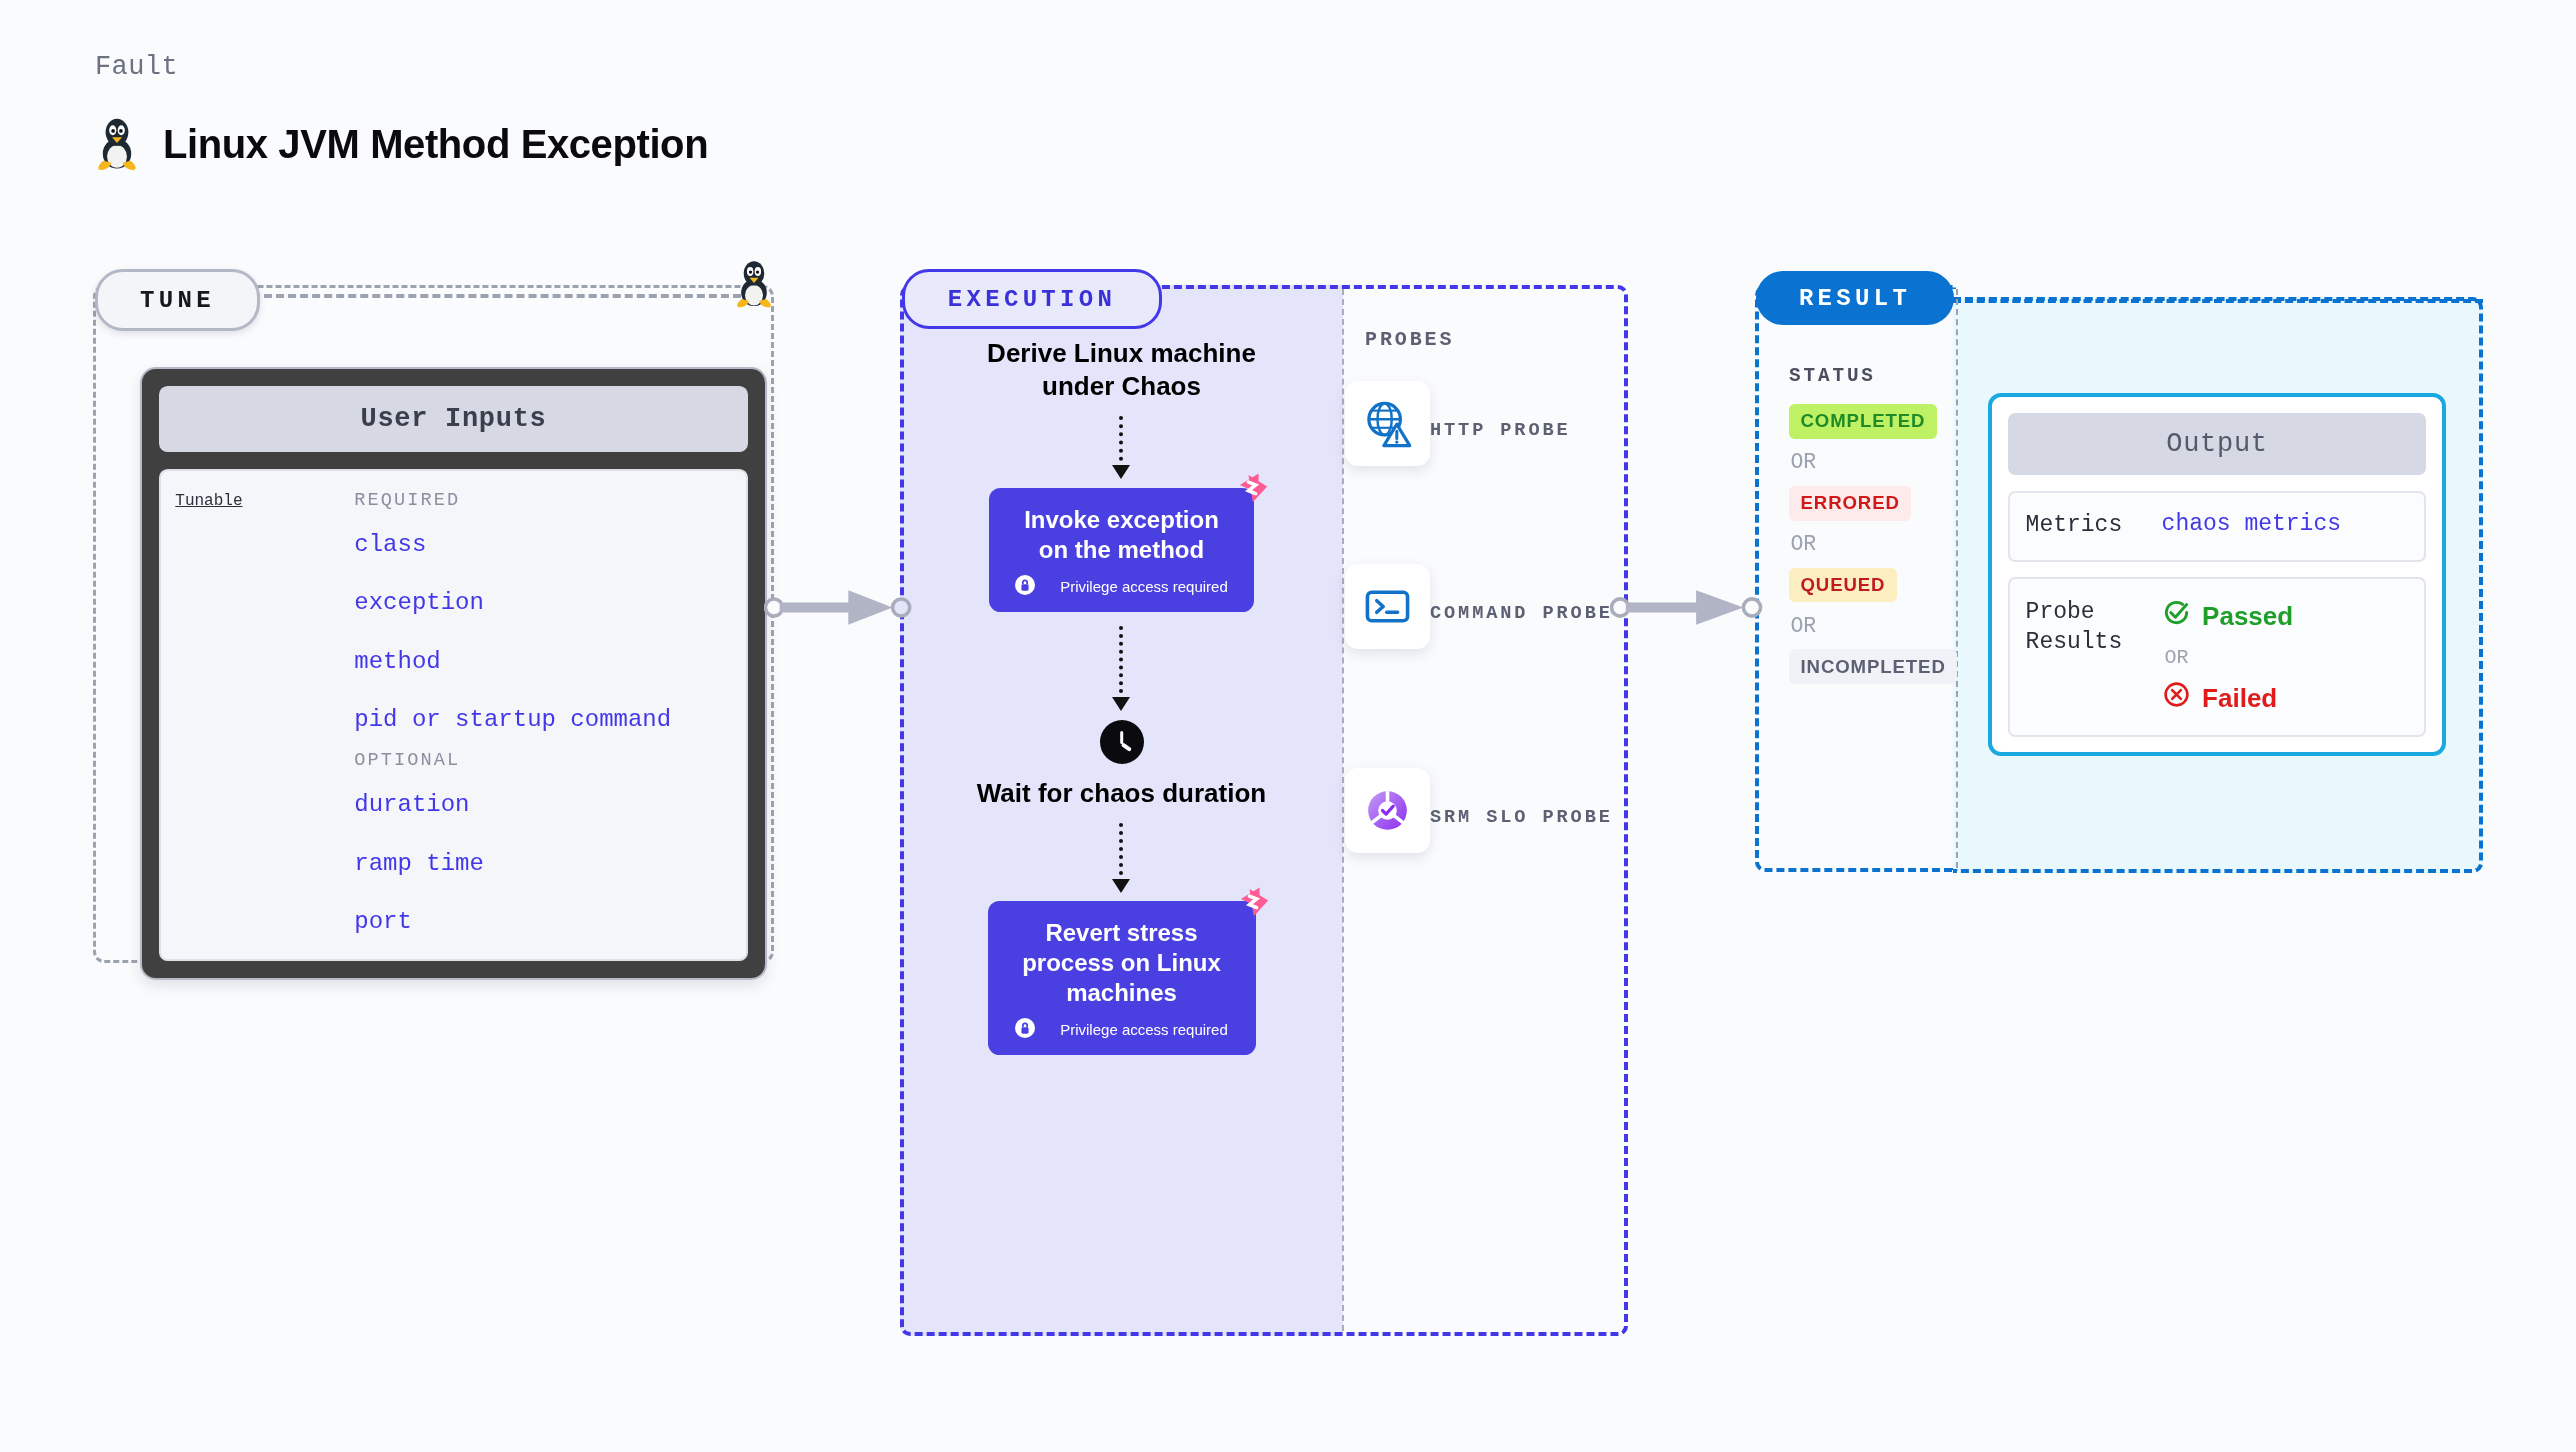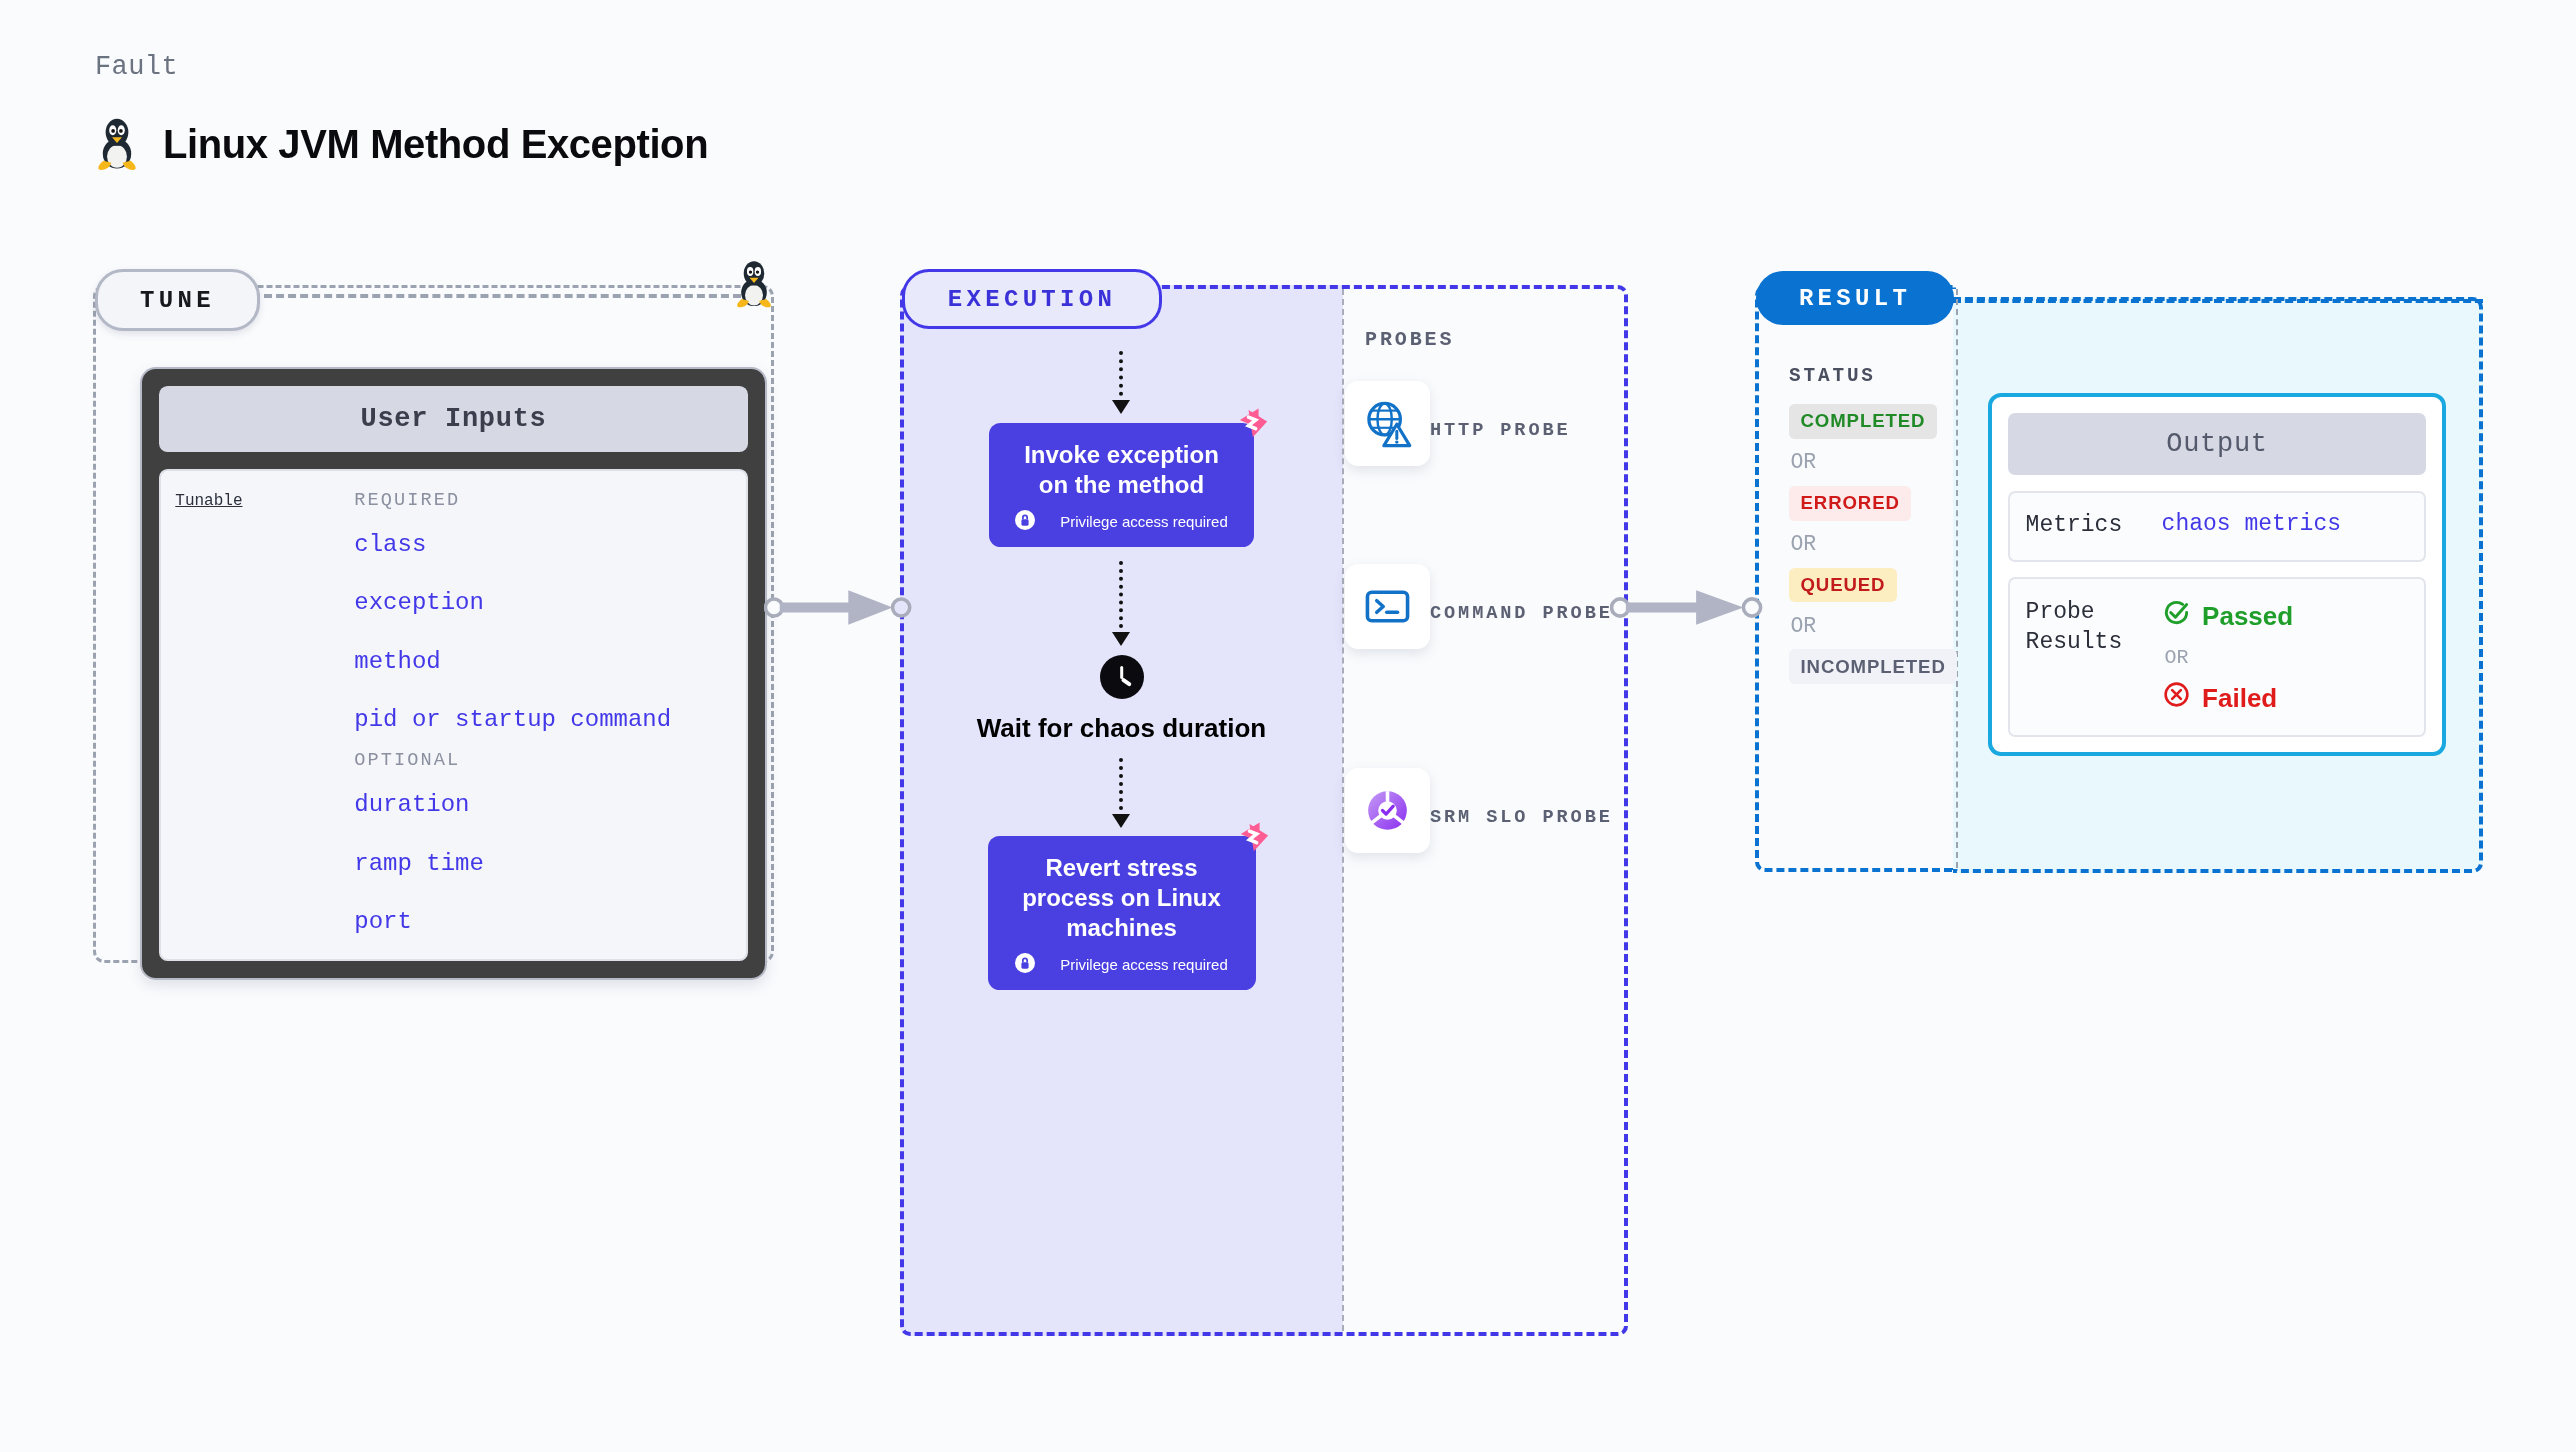--- a/index.html
+++ b/index.html
@@ -491,20 +491,21 @@
     <circle cx="192" cy="30" r="12" fill="#e4e4fb" stroke="#a9adbb" stroke-width="5"></circle>
   </svg>
 </div>
 
 <div id="exec-fill"></div>
 <div id="exec-outer" class="dashed-panel"></div>
 <div id="exec-divider"></div>
 <div id="exec-badge">EXECUTION</div>
 
 <div id="exec-flow">
+  <div class="flow-title" style="width:301px">Derive Linux machine under Chaos</div>
 
   <div class="dotted-arrow" style="height:53px; margin-top:14.3px;">
     <div class="line"></div>
       <div class="head"></div>
   </div>
 
   <div class="purple-box" style="width:265px; margin-top:18.6px;">
     <span class="litmus-badge">
       <svg width="43" height="42" viewBox="0 0 60 58">
         <path d="M18 22 L44 6 L44 34 Z" fill="#ff5c93"></path>
@@ -621,21 +622,21 @@
 </div>
 
 <div id="result-right-panel"></div>
 <div id="result-panel" class="dashed-panel"></div>
 <div id="result-panel-inner-divider"></div>
 <div id="result-dashline"></div>
 <div id="result-badge">RESULT</div>
 
 <div id="status-block">
   <div id="status-label">STATUS</div>
-  <div><span class="status-badge" style="background:#e5e5e5;color:#1f8a26">COMPLETED</span></div>
+  <div><span class="status-badge" style="background:#bef264;color:#1f8a26">COMPLETED</span></div>
   <div class="status-or">OR</div>
   <div><span class="status-badge" style="background:#fdeaea;color:#d01919">ERRORED</span></div>
   <div class="status-or">OR</div>
   <div><span class="status-badge" style="background:#fdeec2;color:#c11b1b">QUEUED</span></div>
   <div class="status-or">OR</div>
   <div><span class="status-badge" style="background:#f1f2f7;color:#5b6073">INCOMPLETED</span></div>
 </div>
 
 <div id="output-card">
   <div id="output-header">Output</div>

